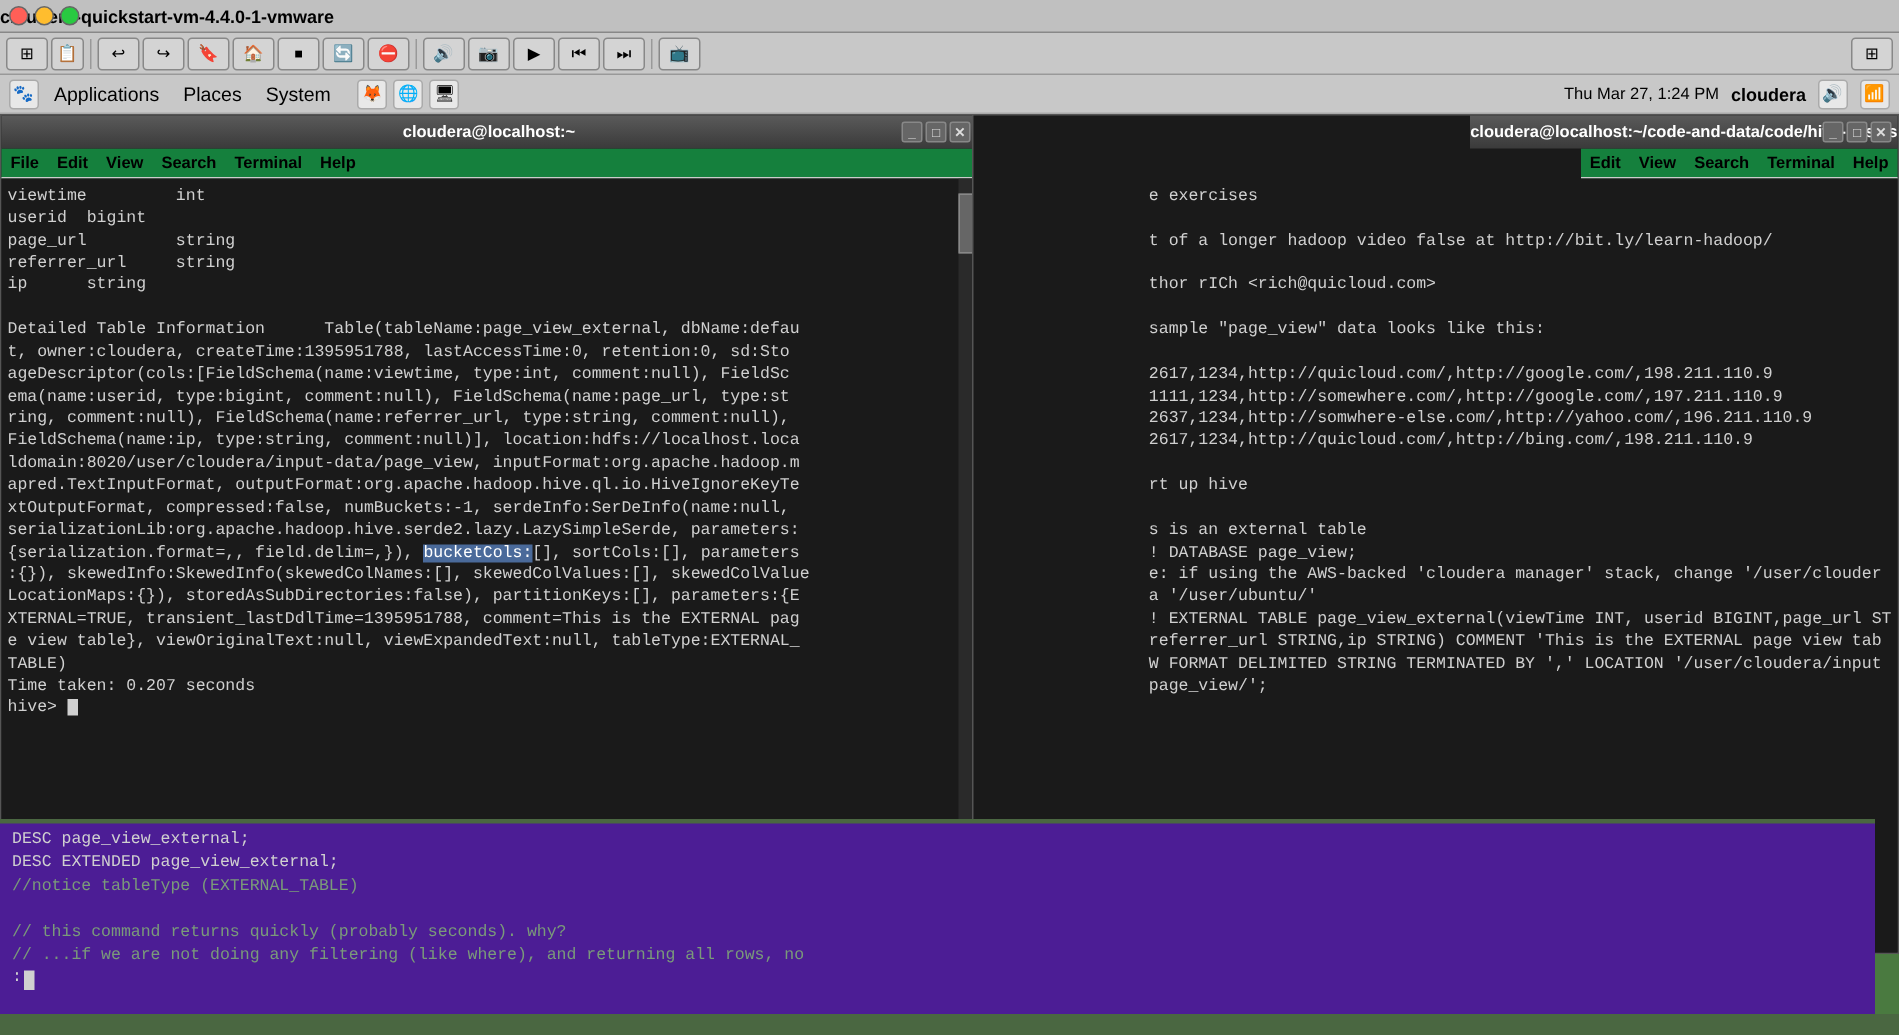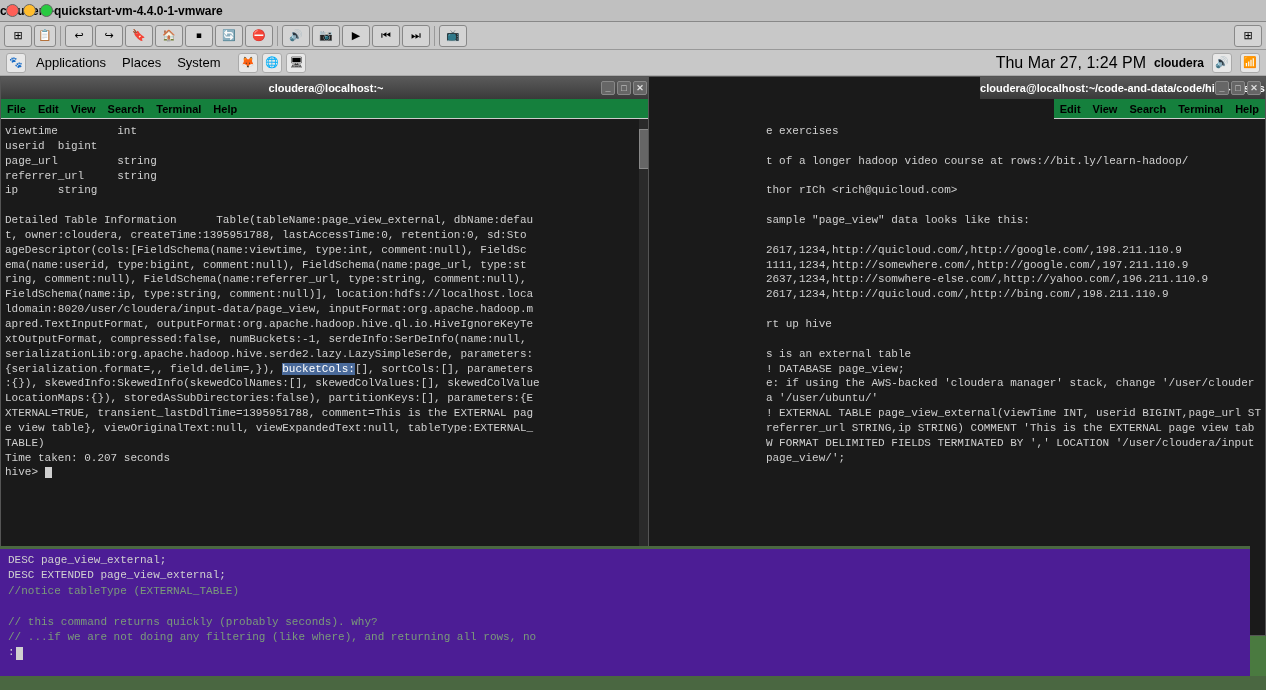--- a/index.html
+++ b/index.html
@@ -272,21 +272,21 @@
   <div class="system-bar-left">
     <div class="gnome-icon">🐾</div>
     <span class="sys-menu-item">Applications</span>
     <span class="sys-menu-item">Places</span>
     <span class="sys-menu-item">System</span>
     <div class="gnome-icon" style="margin-left:8px">🦊</div>
     <div class="gnome-icon">🌐</div>
     <div class="gnome-icon">🖥</div>
   </div>
   <div class="system-bar-right">
-    <span style="font-size:16px">Thu Mar 27,  1:24 PM</span>
+    <span style="font-size:11px">Thu Mar 27,  1:24 PM</span>
     <span style="font-size:12px;font-weight:bold">cloudera</span>
     <div class="gnome-icon">🔊</div>
     <div class="gnome-icon">📶</div>
   </div>
 </div>
 
 <div class="desktop">
 
   <div class="terminal-window terminal-left">
     <div class="terminal-titlebar">
@@ -348,40 +348,40 @@
     <div class="terminal-menubar">
       <span class="term-menu-item">Edit</span>
       <span class="term-menu-item">View</span>
       <span class="term-menu-item">Search</span>
       <span class="term-menu-item">Terminal</span>
       <span class="term-menu-item">Help</span>
     </div>
     <div class="terminal-content">
       <div>e exercises</div>
       <div>&nbsp;</div>
-      <div>t of a longer hadoop video course at rows://bit.ly/learn-hadoop/</div>
+      <div>t of a longer hadoop video false at http://bit.ly/learn-hadoop/</div>
       <div>&nbsp;</div>
       <div>thor rICh &lt;rich@quicloud.com&gt;</div>
       <div>&nbsp;</div>
       <div> sample "page_view" data looks like this:</div>
       <div>&nbsp;</div>
       <div>2617,1234,http://quicloud.com/,http://google.com/,198.211.110.9</div>
       <div>1111,1234,http://somewhere.com/,http://google.com/,197.211.110.9</div>
       <div>2637,1234,http://somwhere-else.com/,http://yahoo.com/,196.211.110.9</div>
       <div>2617,1234,http://quicloud.com/,http://bing.com/,198.211.110.9</div>
       <div>&nbsp;</div>
       <div>rt up hive</div>
       <div>&nbsp;</div>
       <div>s is an external table</div>
       <div>! DATABASE page_view;</div>
       <div>e: if using the AWS-backed 'cloudera manager' stack, change '/user/clouder</div>
       <div>a '/user/ubuntu/'</div>
       <div>! EXTERNAL TABLE page_view_external(viewTime INT, userid BIGINT,page_url ST</div>
       <div>referrer_url STRING,ip STRING) COMMENT 'This is the EXTERNAL page view tab</div>
-      <div>W FORMAT DELIMITED FIELDS TERMINATED BY ',' LOCATION '/user/cloudera/input</div>
+      <div>W FORMAT DELIMITED STRING TERMINATED BY ',' LOCATION '/user/cloudera/input</div>
       <div>page_view/';</div>
     </div>
   </div>
 
   <div class="gedit-area">
     <div class="editor-content">
       <div>DESC page_view_external;</div>
       <div>DESC EXTENDED page_view_external;</div>
       <div><span class="comment">//notice tableType (EXTERNAL_TABLE)</span></div>
       <div>&nbsp;</div>

